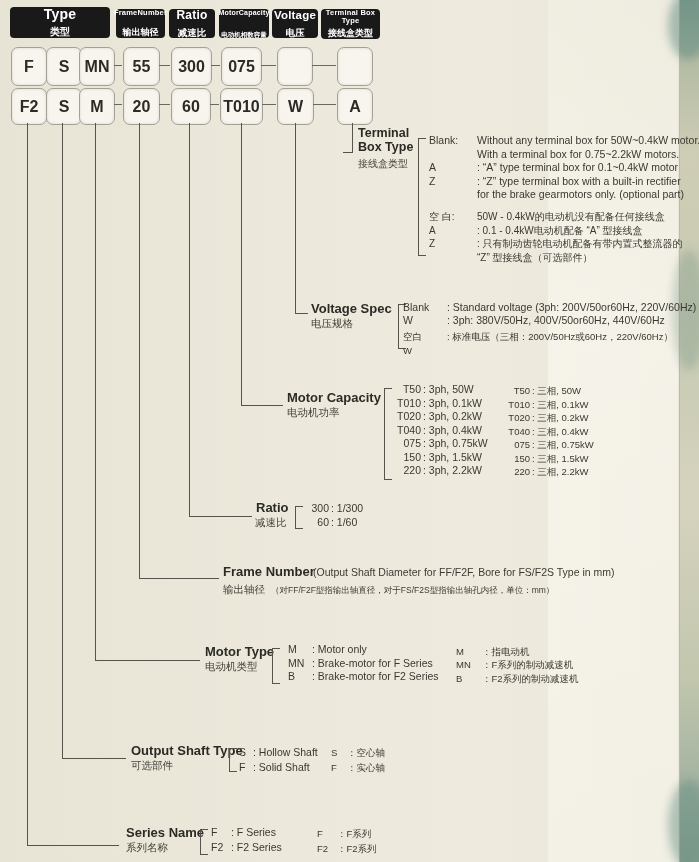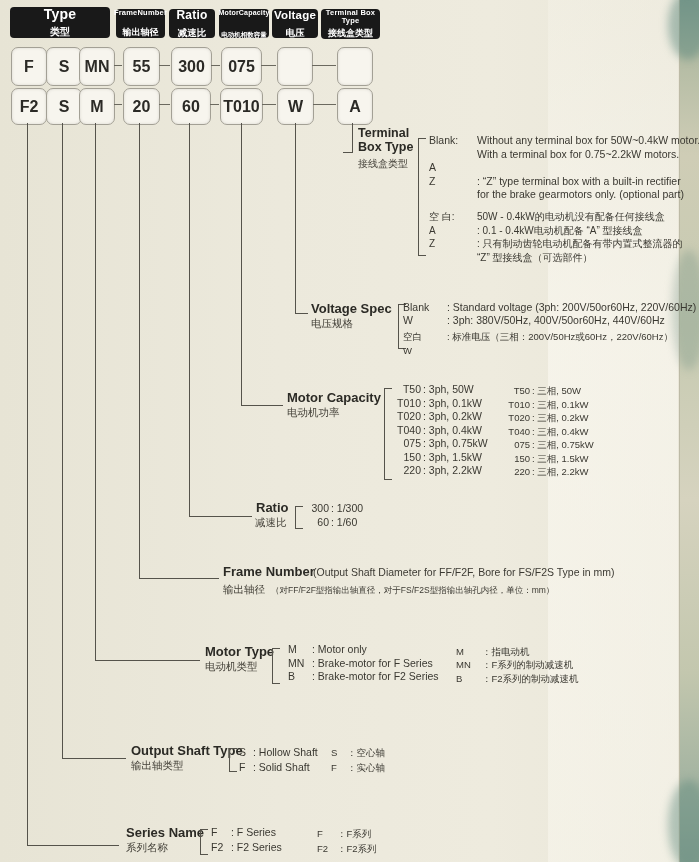--- a/index.html
+++ b/index.html
@@ -137,20 +137,21 @@
     <div class="row">
         <span class="k" style="width:48px">Blank:</span>
         <span>Without any terminal box for 50W~0.4kW motor.</span>
       </div>
     <div class="row">
         <span class="k" style="width:48px"></span>
         <span>With a terminal box for 0.75~2.2kW motors.</span>
       </div>
     <div class="row">
         <span class="k" style="width:48px">A</span>
+        <span>: “A” type terminal box for 0.1~0.4kW motor</span>
       </div>
     <div class="row">
         <span class="k" style="width:48px">Z</span>
         <span>: “Z” type terminal box with a built-in rectifier</span>
       </div>
     <div class="row">
         <span class="k" style="width:48px"></span>
         <span>for the  brake gearmotors only. (optional part)</span>
       </div>
   </div>
@@ -303,21 +304,21 @@
         <span class="k" style="width:26px">MN</span>
         <span>：F系列的制动减速机</span>
       </div>
     <div class="row">
         <span class="k" style="width:26px">B</span>
         <span>：F2系列的制动减速机</span>
       </div>
   </div>
 
   <div class="sec-title" style="left:131px;top:743px">Output Shaft Type</div>
-  <div class="sec-cn" style="left:131px;top:759px">输出轴类型</div>
+  <div class="sec-cn" style="left:131px;top:759px">可选部件</div>
   <div class="bracket" style="left:229px;top:748px;height:22px"></div>
   <div class="rows" style="left:239px;top:745px;font-size:10.5px;line-height:14.5px">
     <div class="row">
         <span class="k" style="width:14px">S</span>
         <span>: Hollow Shaft</span>
       </div>
     <div class="row">
         <span class="k" style="width:14px">F</span>
         <span>: Solid Shaft</span>
       </div>

